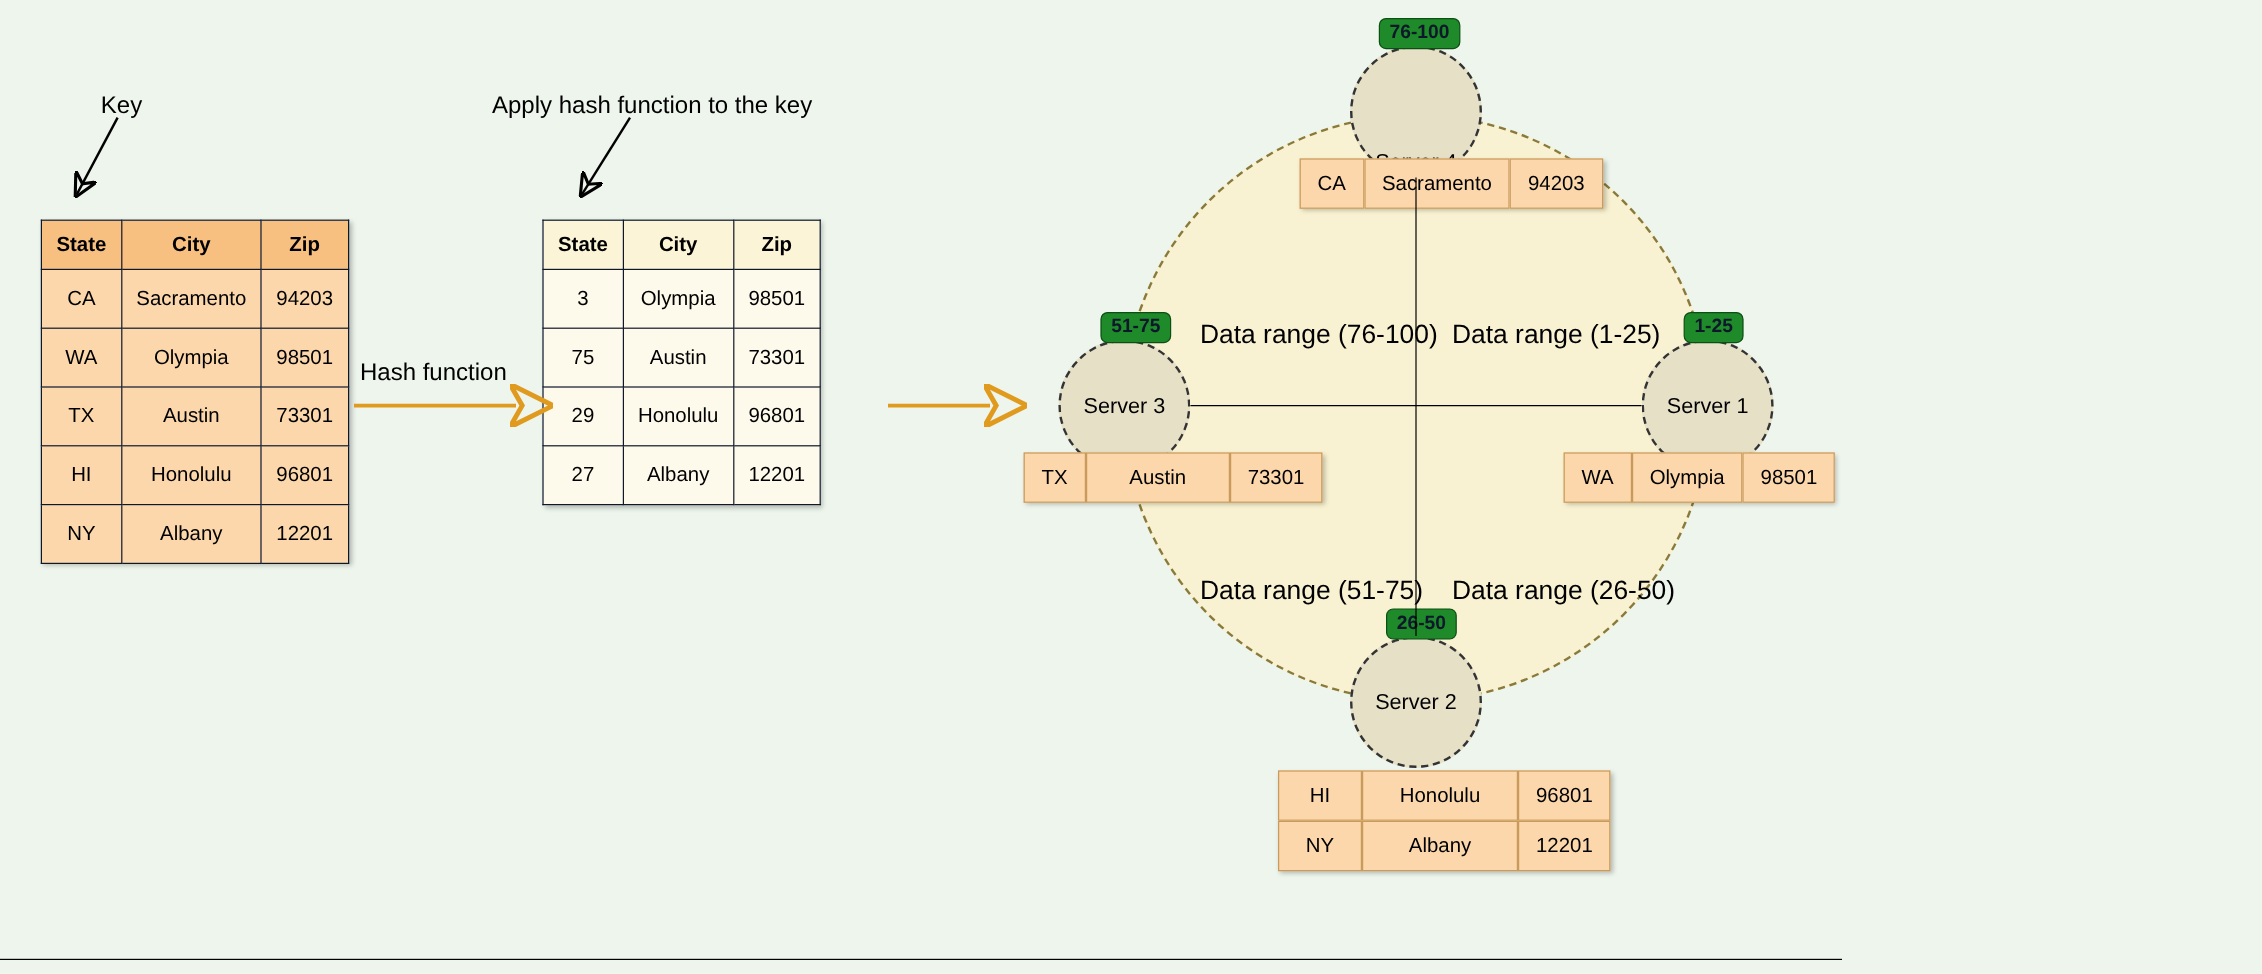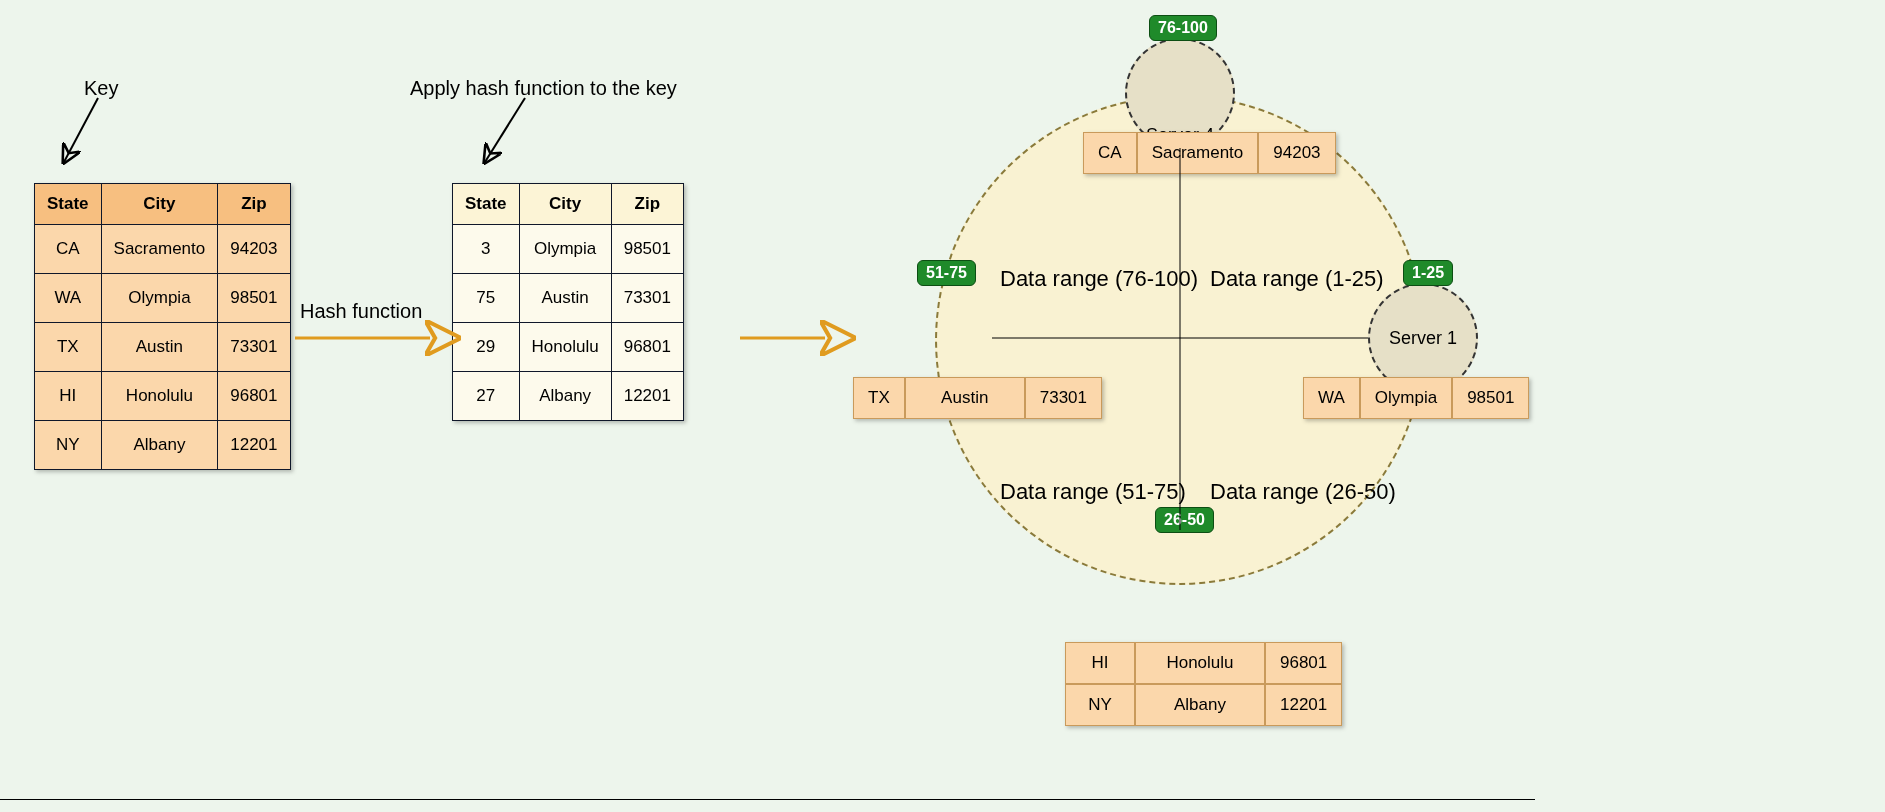--- a/index.html
+++ b/index.html
@@ -71,21 +71,21 @@
     background: #e6e0c7;
     display: flex;
     align-items: center;
     justify-content: center;
     font-size: 18px;
     box-sizing: border-box;
   }
   .badge {
     position: absolute;
     background: #1f8a2a;
-    color: #ffffff;
+    color: #0f172a;
     font-weight: bold;
     border: 1px solid #0c4e13;
     border-radius: 6px;
     padding: 3px 8px;
     font-size: 16px;
     white-space: nowrap;
   }
   .data-range-label {
     position: absolute;
     font-size: 22px;
@@ -201,22 +201,28 @@
   <div class="server-node" style="left:1125px; top:38px;align-items:flex-end;">
       <span>Server 4</span>
     </div>
   <div class="badge" style="left:1149px; top:15px;">76-100</div>
 
   <div class="server-node" style="left:1368px; top:283px;">
       <span>Server 1</span>
     </div>
   <div class="badge" style="left:1403px; top:260px;">1-25</div>
 
+  <div class="server-node" style="left:1125px; top:530px;">
+      <span>Server 2</span>
+    </div>
   <div class="badge" style="left:1155px; top:507px;">26-50</div>
 
+  <div class="server-node" style="left:882px; top:283px;">
+      <span>Server 3</span>
+    </div>
   <div class="badge" style="left:917px; top:260px;">51-75</div>
 
   <div class="data-range-label" style="left:1000px; top:222px;">Data range (76-100)</div>
   <div class="data-range-label" style="left:1210px; top:222px;">Data range (1-25)</div>
   <div class="data-range-label" style="left:1000px; top:435px;">Data range (51-75)</div>
   <div class="data-range-label" style="left:1210px; top:435px;">Data range (26-50)</div>
 
   <div class="mini-table" style="left:1083px; top:132px;">
     <div class="mini-row">
       <div class="mini-cell">CA</div>

